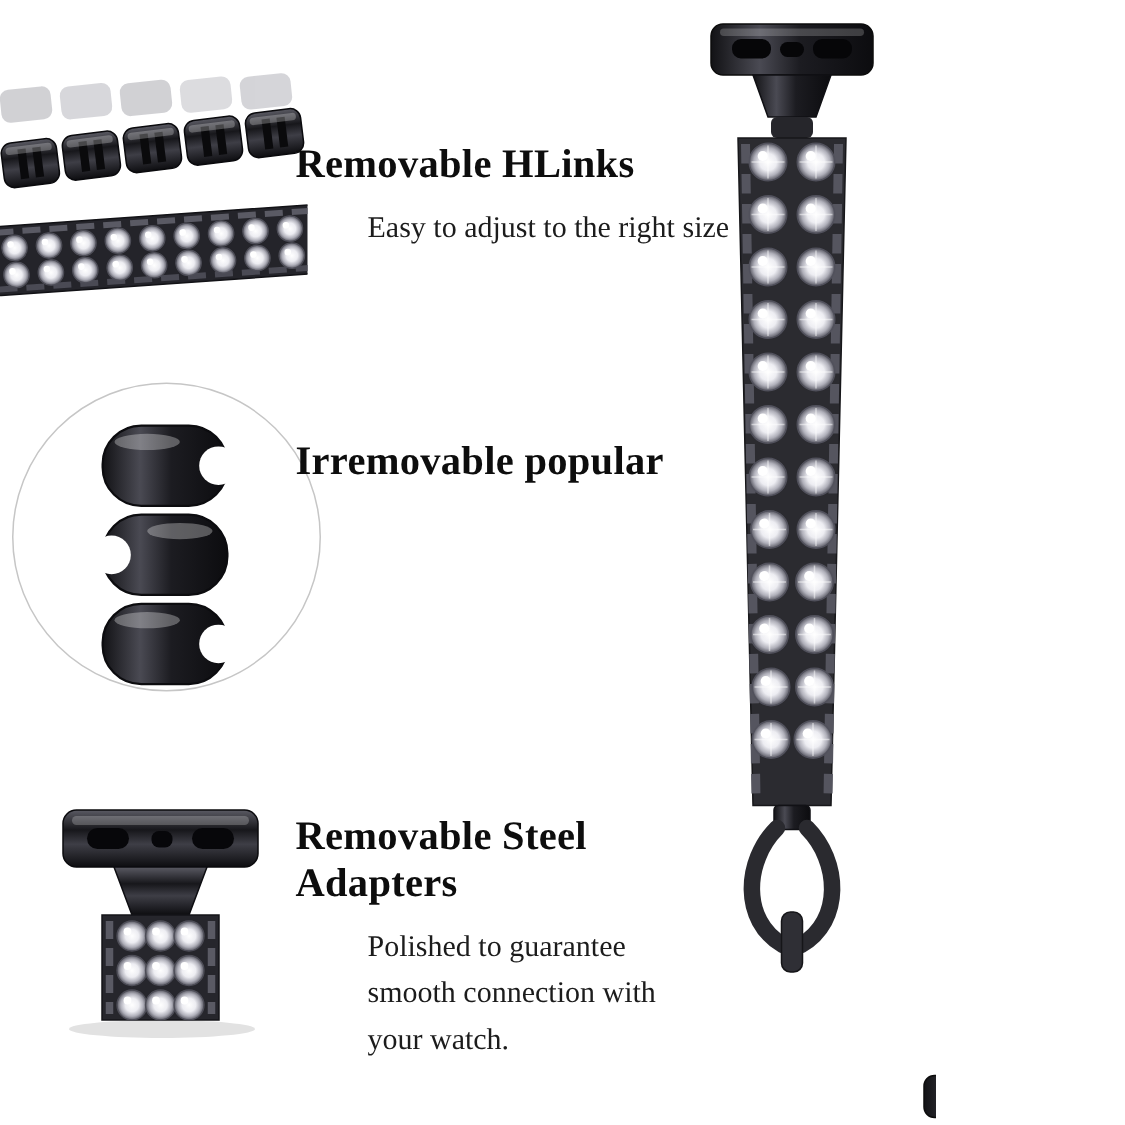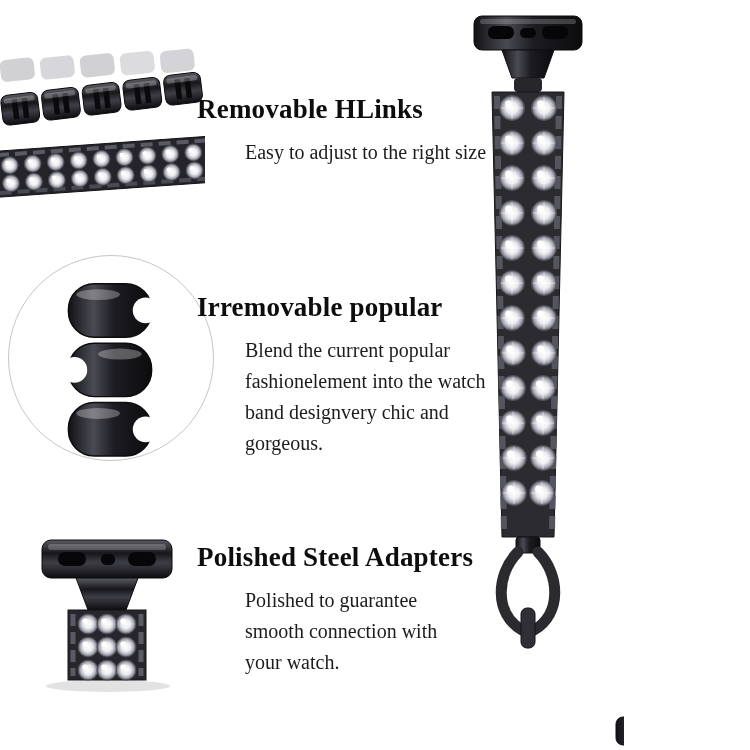--- a/index.html
+++ b/index.html
@@ -197,25 +197,24 @@
     </svg>
   </figure>
 
   <section class="feature feature-1">
     <h2>Removable HLinks</h2>
     <p>Easy to adjust to the right size</p>
   </section>
 
   <section class="feature feature-2">
     <h2>Irremovable popular</h2>
-    <p>Blend the current popular fashionelement into the watch band designvery chic and gorgeous.</p>
   </section>
 
   <section class="feature feature-3">
-    <h2>Polished Steel Adapters</h2>
+    <h2>Removable Steel Adapters</h2>
     <p>Polished to guarantee smooth connection with your watch.</p>
   </section>
 
   <figure class="callout-photo band-a">
     <svg width="140" height="640" viewBox="0 0 140 640">
       <defs>
         <linearGradient id="mg4" x1="0" y1="0" x2="1" y2="0">
           <stop offset="0" stop-color="#121215"></stop>
             <stop offset="0.3" stop-color="#4a4a53"></stop>
           <stop offset="0.55" stop-color="#1c1c21"></stop>

